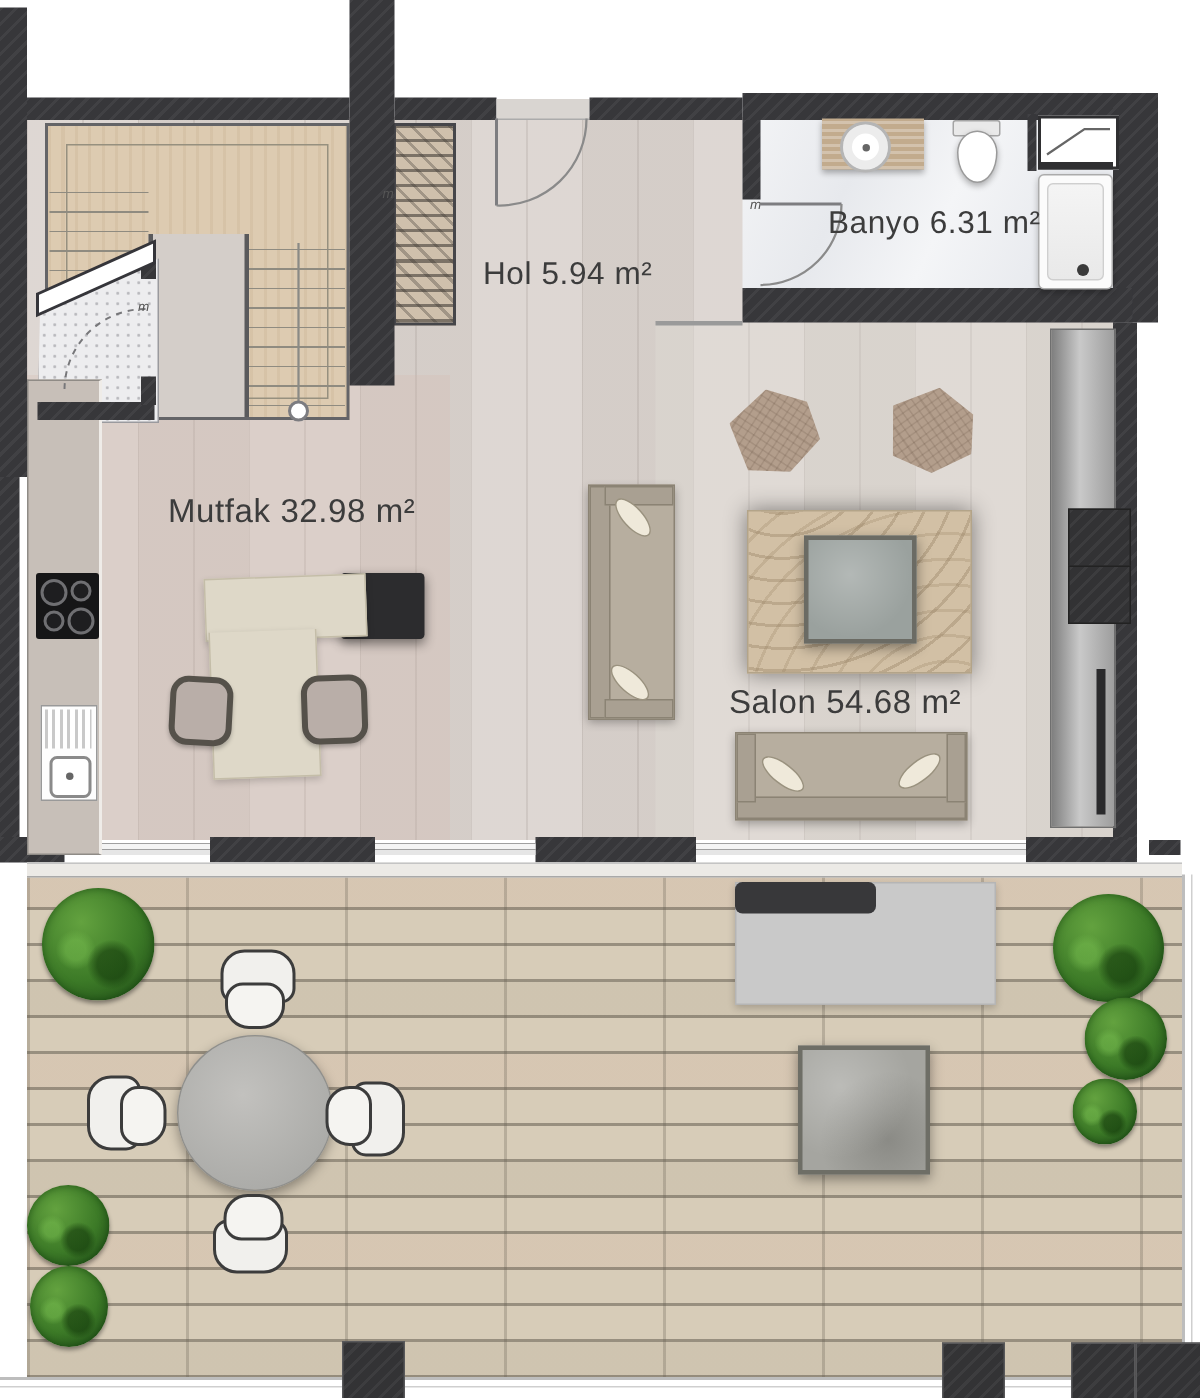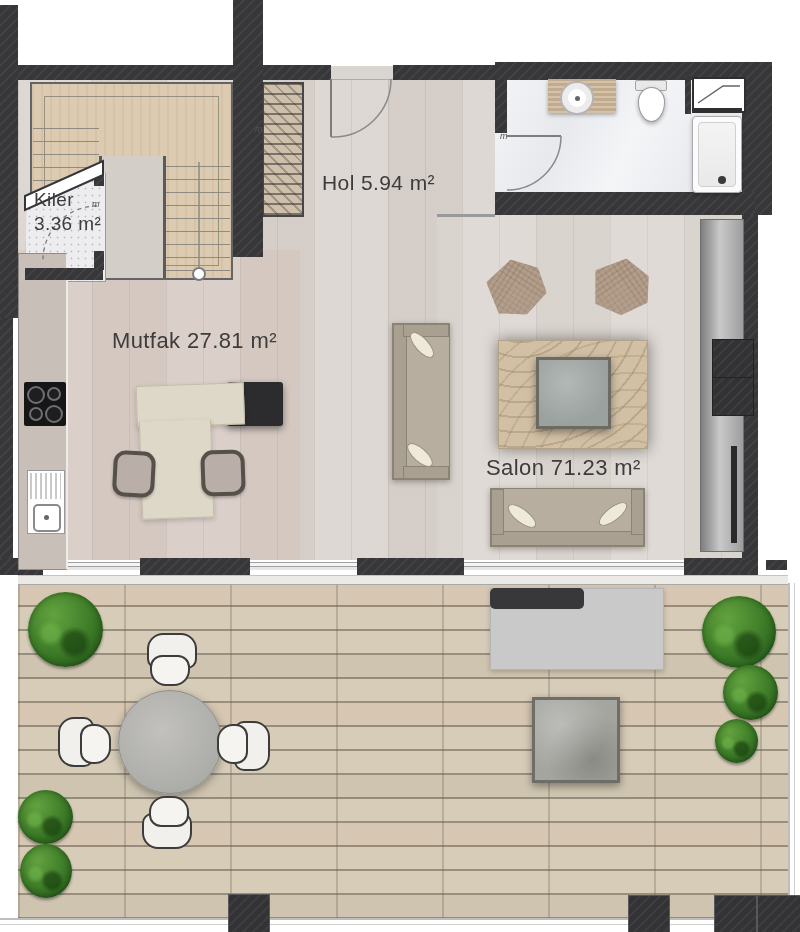--- a/index.html
+++ b/index.html
@@ -254,24 +254,21 @@
     <path d="M331,79 L331,137" stroke="#7d7d80" stroke-width="2" fill="none"></path>
     <path d="M331,137 A58,58 0 0 0 391,79" stroke="#8a8a8a" stroke-width="1.5" fill="none"></path>
     <path d="M507,136 L561,136" stroke="#7d7d80" stroke-width="2" fill="none"></path>
     <path d="M561,136 A54,54 0 0 1 507,190" stroke="#8a8a8a" stroke-width="1.5" fill="none"></path>
     <path d="M97,206 A54,54 0 0 0 43,260" stroke="#77777a" stroke-width="1.3" fill="none" stroke-dasharray="4 4"></path>
     <path d="M199,162 L199,270" stroke="#8a8a85" stroke-width="1.5" fill="none"></path>
     <circle cx="199" cy="274" r="6" fill="#ffffff" stroke="#7c7c80" stroke-width="2"></circle>
     <path d="M698,103 L723,86 L740,86" stroke="#666" stroke-width="1.5" fill="none"></path>
   </svg>
 
-  <div class="room-label z50" style="left:34px;top:188px;font-size:19px;line-height:24px;">
-    <div>Kiler</div>
-    <div>3.36 m²</div>
-  </div>
   <div class="room-label z50" style="left:322px;top:171px;font-size:21px;">Hol 5.94 m²</div>
-  <div class="room-label z50" style="left:112px;top:328px;font-size:22px;">Mutfak 27.81 m²</div>
-  <div class="room-label z50" style="left:486px;top:455px;font-size:22px;">Salon 71.23 m²</div>
+  <div class="room-label z50" style="left:552px;top:137px;font-size:21px;">Banyo 6.31 m²</div>
+  <div class="room-label z50" style="left:112px;top:328px;font-size:22px;">Mutfak 32.98 m²</div>
+  <div class="room-label z50" style="left:486px;top:455px;font-size:22px;">Salon 54.68 m²</div>
   <div class="door-marker z50" style="left:255px;top:124px;">m</div>
   <div class="door-marker z50" style="left:500px;top:131px;">m</div>
   <div class="door-marker z50" style="left:92px;top:199px;">m</div>
 
 </div>
 
 </body></html>

